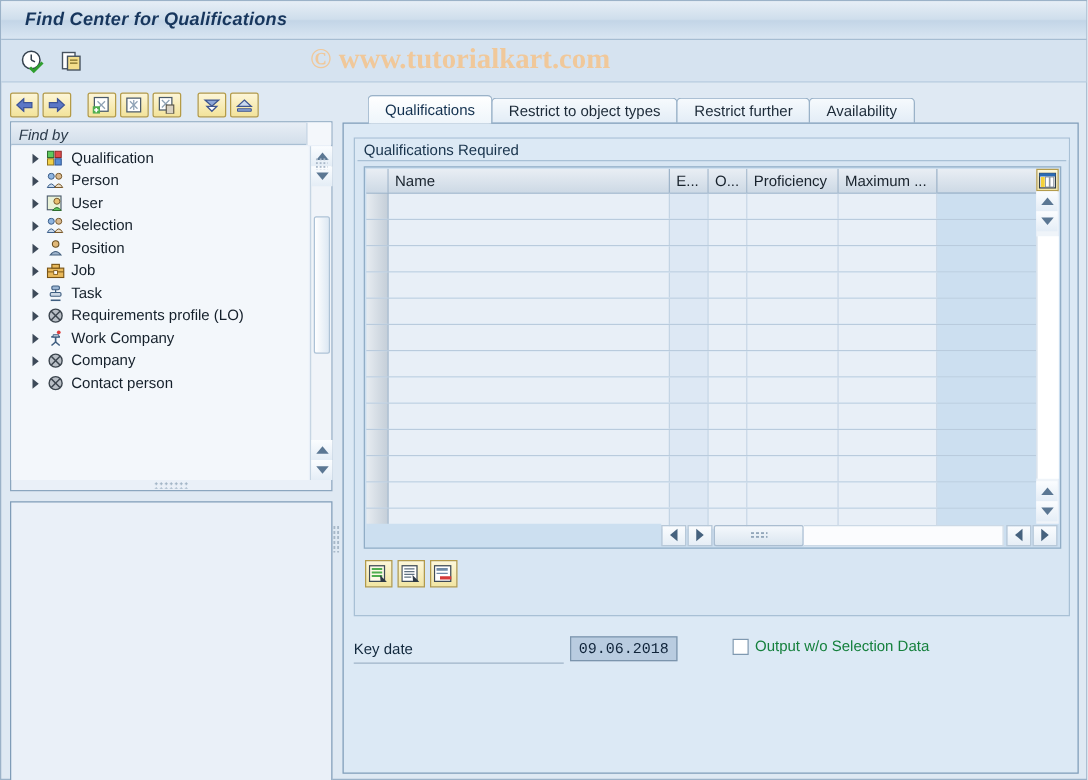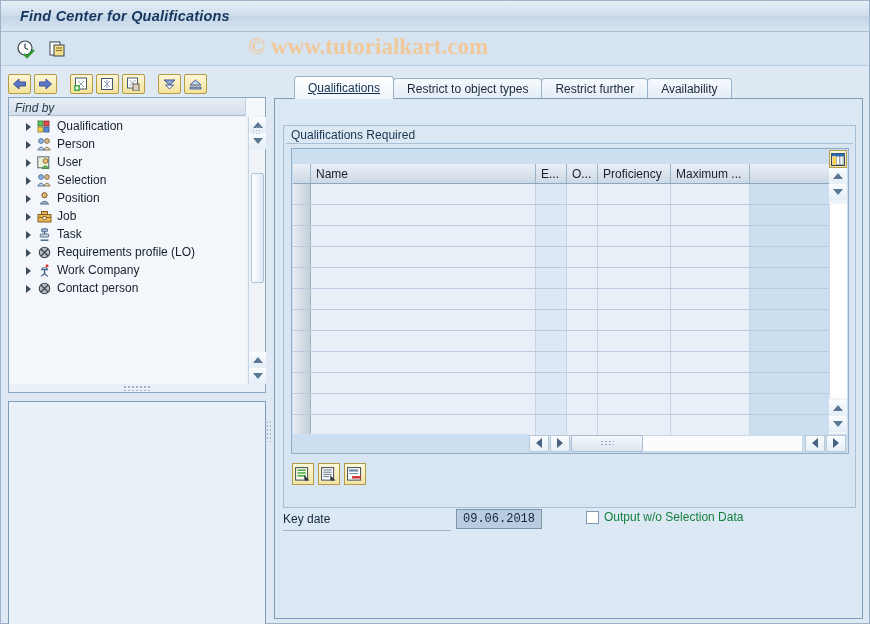--- a/index.html
+++ b/index.html
@@ -182,31 +182,31 @@
     cursor: pointer;
     white-space: nowrap;
     position: relative;
   }
   .tab.active {
     background: linear-gradient(to bottom,#ffffff,#eef5fb);
     color: #12304f; font-weight: normal;
     height: 23px;
     z-index: 3;
   }
-  .tab:first-child { margin-left: 20px; text-decoration: underline; }
+  .tab:first-child { margin-left: 20px; }
 
   .tabpanel {
     position: absolute; left: 0; top: 27px; width: 589px; height: 521px;
     background: #dce9f5;
     border: 1px solid #7f9cb8;
   }
 
   
   .group {
-    position: absolute; left: 8px; top: 26px; width: 573px; height: 383px;
+    position: absolute; left: 8px; top: 11px; width: 573px; height: 383px;
     background: #d8e6f3;
     border: 1px solid #a8c0d5;
   }
   .group-title {
     height: 17px; padding-left: 7px;
     display: flex; align-items: center;
     font-size: 12px; color: #18334c;
     background: #dce9f5;
   }
   .group-line {
@@ -220,21 +220,20 @@
     border: 1px solid #91adc6;
   }
   .grid {
     position: absolute; left: 1px; top: 1px; width: 537px; height: 288px;
     overflow: hidden;
   }
   .grid-head {
     display: flex; height: 20px;
     background: linear-gradient(to bottom,#e9eef4,#cdd9e5);
     border-bottom: 1px solid #8fa8bf;
-    margin-top: 14px;
   }
   .gh {
     border-right: 1px solid #9eb4c9;
     display: flex; align-items: center;
     padding-left: 5px;
     font-size: 12px; color: #18222c;
     overflow: hidden; white-space: nowrap;
     background: linear-gradient(to bottom,#e9eef4,#cdd9e5);
     cursor: pointer;
   }
@@ -559,20 +558,31 @@
               <circle cx="9" cy="1.8" r="1.5" fill="#e03b3b"></circle>
               <path d="M3 5.5 L10 5.5" stroke="#3f5e80" stroke-width="1.4"></path>
               <path d="M6.5 5.5 L6.5 9.5" stroke="#3f5e80" stroke-width="1.3"></path>
               <path d="M3.2 12.4 L6.5 9.5 L9.8 12.4" stroke="#3f5e80" stroke-width="1.2" fill="none"></path>
               <path d="M4.5 3.8 L9 3.8 L9 5.5 L4.5 5.5 Z" fill="#d7dde4" stroke="#3f5e80" stroke-width="0.8"></path>
             </svg>
           </span>
           <span>Work Company</span>
         </div>
 
+        <div class="tree-item">
+          <span class="twisty"></span>
+          <span class="ticon">
+            <svg width="13" height="13" viewBox="0 0 13 13">
+              <circle cx="6.5" cy="6.5" r="5.2" fill="#b9bfc6" stroke="#3b444d" stroke-width="1.1"></circle>
+              <line x1="3" y1="3" x2="10" y2="10" stroke="#3b444d" stroke-width="1.2"></line>
+              <line x1="10" y1="3" x2="3" y2="10" stroke="#3b444d" stroke-width="1.2"></line>
+            </svg>
+          </span>
+          <span>Company</span>
+        </div>
 
         <div class="tree-item">
           <span class="twisty"></span>
           <span class="ticon">
             <svg width="13" height="13" viewBox="0 0 13 13">
               <circle cx="6.5" cy="6.5" r="5.2" fill="#b9bfc6" stroke="#3b444d" stroke-width="1.1"></circle>
               <line x1="3" y1="3" x2="10" y2="10" stroke="#3b444d" stroke-width="1.2"></line>
               <line x1="10" y1="3" x2="3" y2="10" stroke="#3b444d" stroke-width="1.2"></line>
             </svg>
           </span>

